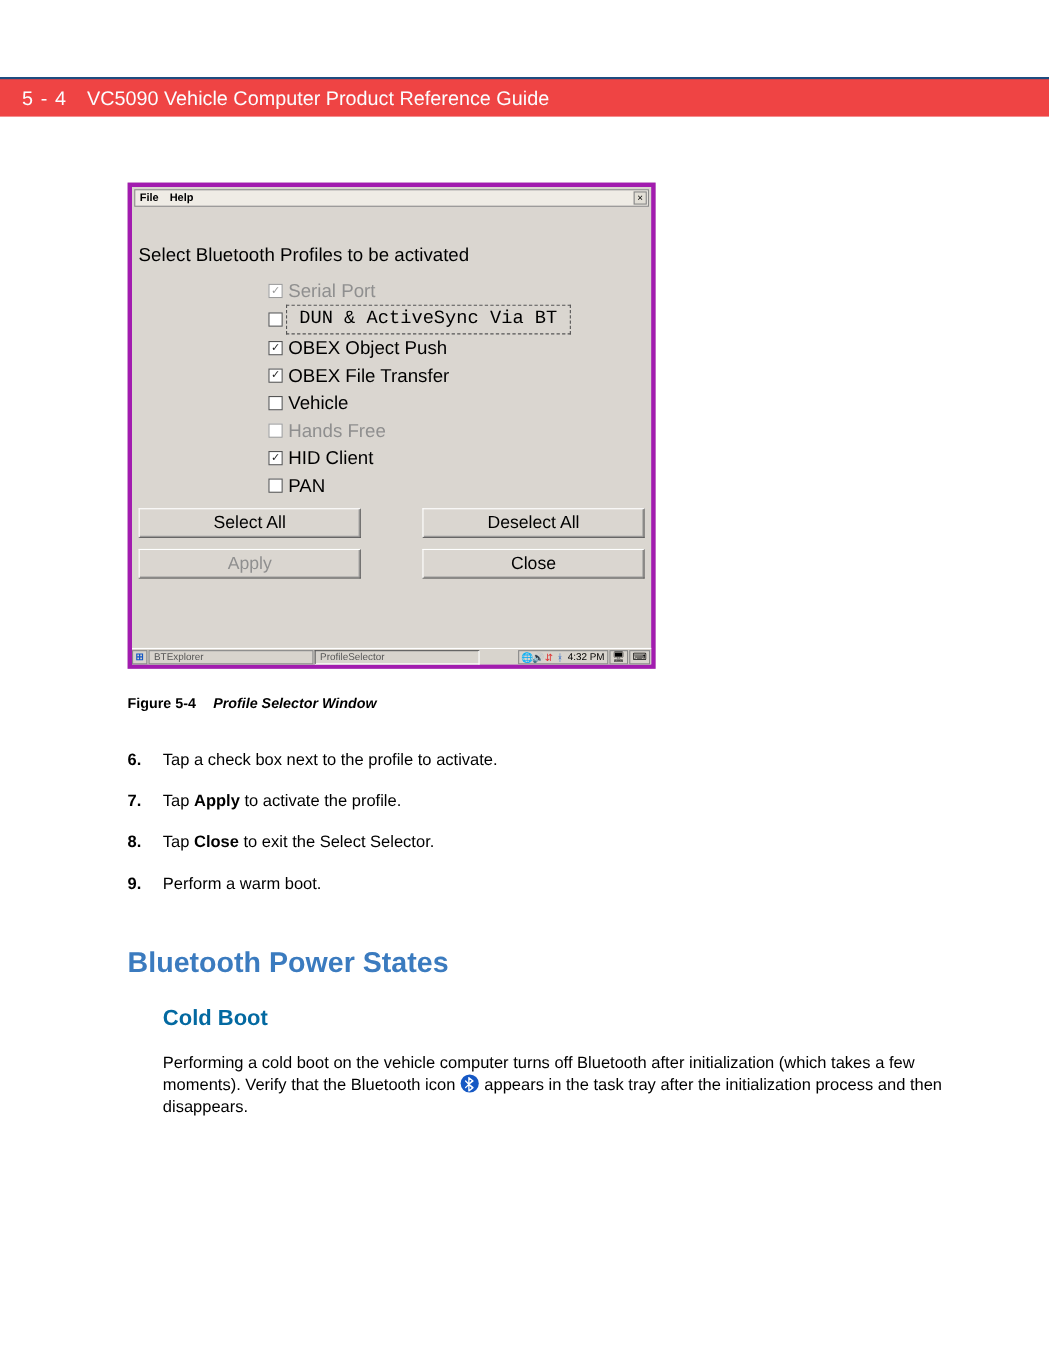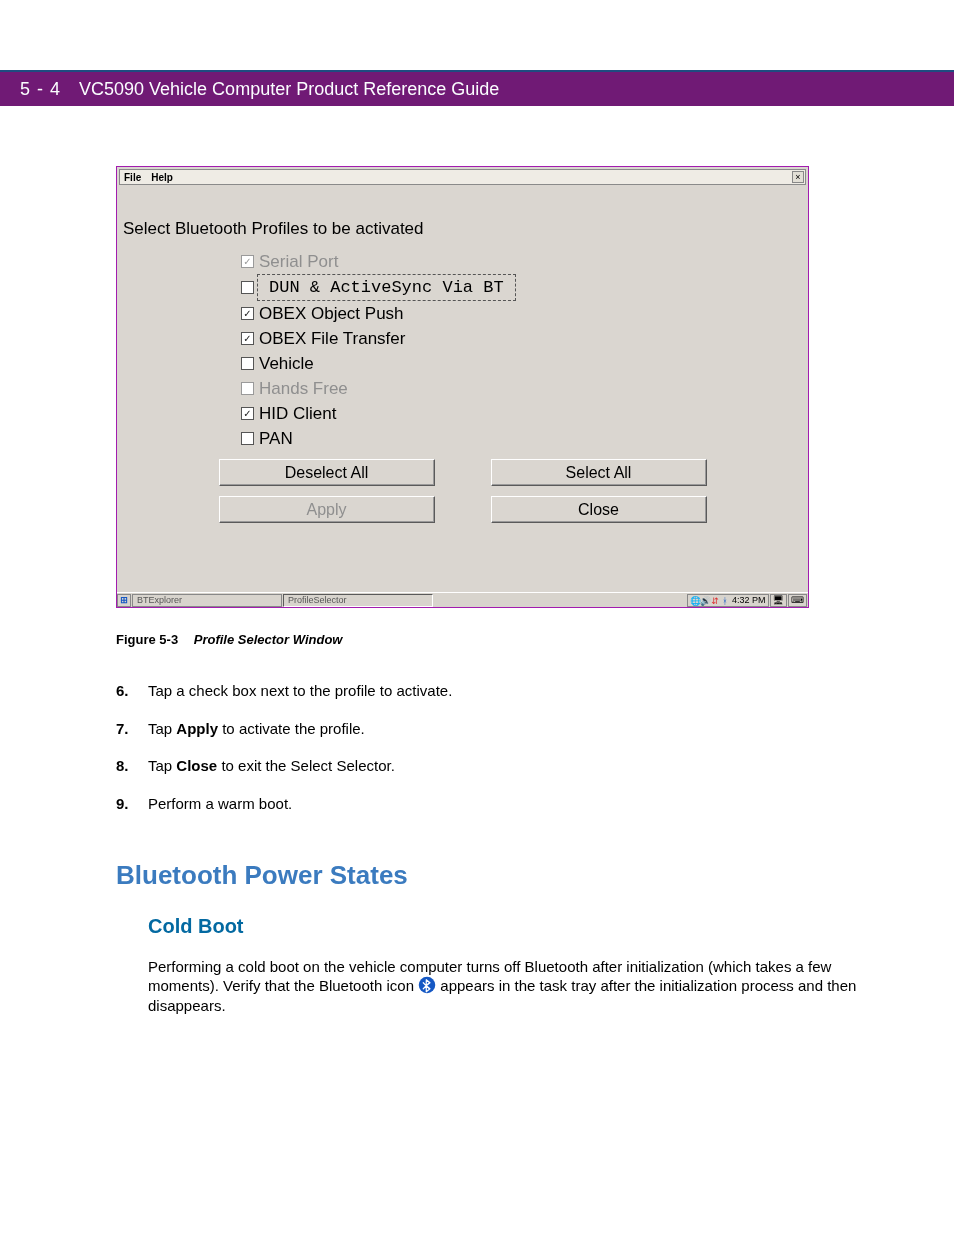--- a/index.html
+++ b/index.html
@@ -1,37 +1,37 @@
 <!DOCTYPE html>
 <html><head>
 <meta charset="utf-8">
 <style>
   * { box-sizing: border-box; margin: 0; padding: 0; }
   body { width: 954px; height: 1235px; background: #fff; font-family: Arial, Helvetica, sans-serif; position: relative; }
 
   .page-header {
-    background: #701a75;
+    background: #ef4444;
     color: #fbfdff;
     height: 36px;
     padding: 6px 20px 6px 20px;
     font-size: 18px;
     display: flex;
     align-items: center;
     margin-top: 70px;
     border-top: 2px solid #1e4c80;
   }
   .page-header .page-num { margin-right: 18px; letter-spacing: 1px; }
   .page-header .title { font-weight: 400; text-align: right; }
 
   .figure-wrap { margin-top: 60px; margin-left: 116px; width: 600px; }
 
   .app-window {
-    width: 693px; height: 442px;
+    width: 480px; height: 442px;
     background: #dad6d0;
-    border: 1px solid #a21caf;
+    border: 4px solid #a21caf;
     position: relative;
     font-family: Tahoma, Arial, sans-serif;
   }
   .menubar {
     height: 16px;
     background: #efece5;
     border: 1px solid #8a8a8a;
     display: flex;
     align-items: center;
     font-size: 10px;
@@ -195,22 +195,22 @@
           <span class="cb">✓</span>
           <span class="lbl">HID Client</span>
         </div>
         <div class="profile-item">
           <span class="cb"></span>
           <span class="lbl">PAN</span>
         </div>
       </div>
 
       <div class="btn-row">
+        <div class="winbtn">Select All</div>
         <div class="winbtn">Deselect All</div>
-        <div class="winbtn">Select All</div>
       </div>
       <div class="btn-row second">
         <div class="winbtn disabled">Apply</div>
         <div class="winbtn">Close</div>
       </div>
     </div>
 
     <div class="taskbar">
       <span class="task-start">⊞</span>
       <span class="task-btn" style="width:150px">BTExplorer</span>
@@ -223,21 +223,21 @@
           <span class="tray-ico" style="color:#1558c4">ᚼ</span>
           <span style="margin-left:2px">4:32 PM</span>
         </span>
         <span class="tray-box">🖥</span>
         <span class="tray-box">⌨</span>
       </div>
     </div>
   </div>
 
   <div class="fig-caption">
-    <span class="label">Figure 5-3</span>
+    <span class="label">Figure 5-4</span>
     <span style="font-style:italic">Profile Selector Window</span>
   </div>
 </div>
 
 <div class="body-text">
   <div class="step">
     <span class="num">6.</span>
     <span>Tap a check box next to the profile to activate.</span>
   </div>
   <div class="step" style="margin-top:18px">

